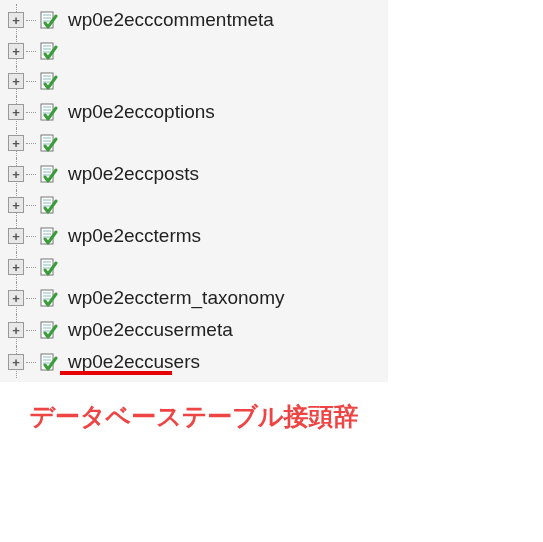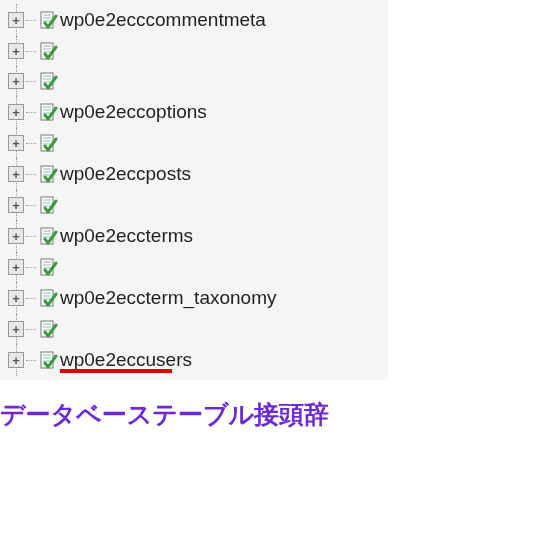--- a/index.html
+++ b/index.html
@@ -51,40 +51,41 @@
       flex-shrink: 0;
     }
     .table-icon {
       width: 20px;
       height: 20px;
       flex-shrink: 0;
     }
     .table-label {
       color: #222;
       font-size: 19px;
-      margin-left: 0;
+      margin-left: 8px;
       cursor: pointer;
     }
     .underline-wrap {
       position: relative;
       display: inline-block;
     }
     .red-underline {
       position: absolute;
       left: 0;
       bottom: -2px;
       width: 112px;
       height: 4px;
       background: #e60000;
     }
     .caption {
-      color: #6d28d9;
+      color: #ef4444;
       font-size: 25px;
       font-weight: bold;
-      padding: 18px 0;
+      text-align: center;
+      padding: 18px 11px;
       width: 388px;
     }
   </style>
 </head>
 <body>
 
 <div class="tree" id="tree-root">
     <div class="tree-item">
       <div class="tree-line"></div>
       <div class="expand-icon">+</div>
@@ -214,20 +215,21 @@
       <div class="tree-line"></div>
       <div class="expand-icon">+</div>
       <div class="connector"></div>
       <span class="table-icon"><svg viewBox="0 0 20 20" width="20" height="20">
     <rect x="3" y="2" width="12" height="16" fill="#fff" stroke="#777"></rect>
     <line x1="5" y1="5" x2="13" y2="5" stroke="#8bb" stroke-width="1"></line>
     <line x1="5" y1="8" x2="13" y2="8" stroke="#8bb" stroke-width="1"></line>
     <line x1="5" y1="11" x2="13" y2="11" stroke="#8bb" stroke-width="1"></line>
     <path d="M7 13 L10 17 L18 6" fill="none" stroke="#3a9c3a" stroke-width="3" stroke-linecap="round" stroke-linejoin="round"></path>
   </svg></span>
+      <span class="table-label">wp0e2eccusermeta</span>
     </div>
     <div class="tree-item">
       <div class="tree-line"></div>
       <div class="expand-icon">+</div>
       <div class="connector"></div>
       <span class="table-icon"><svg viewBox="0 0 20 20" width="20" height="20">
     <rect x="3" y="2" width="12" height="16" fill="#fff" stroke="#777"></rect>
     <line x1="5" y1="5" x2="13" y2="5" stroke="#8bb" stroke-width="1"></line>
     <line x1="5" y1="8" x2="13" y2="8" stroke="#8bb" stroke-width="1"></line>
     <line x1="5" y1="11" x2="13" y2="11" stroke="#8bb" stroke-width="1"></line>

